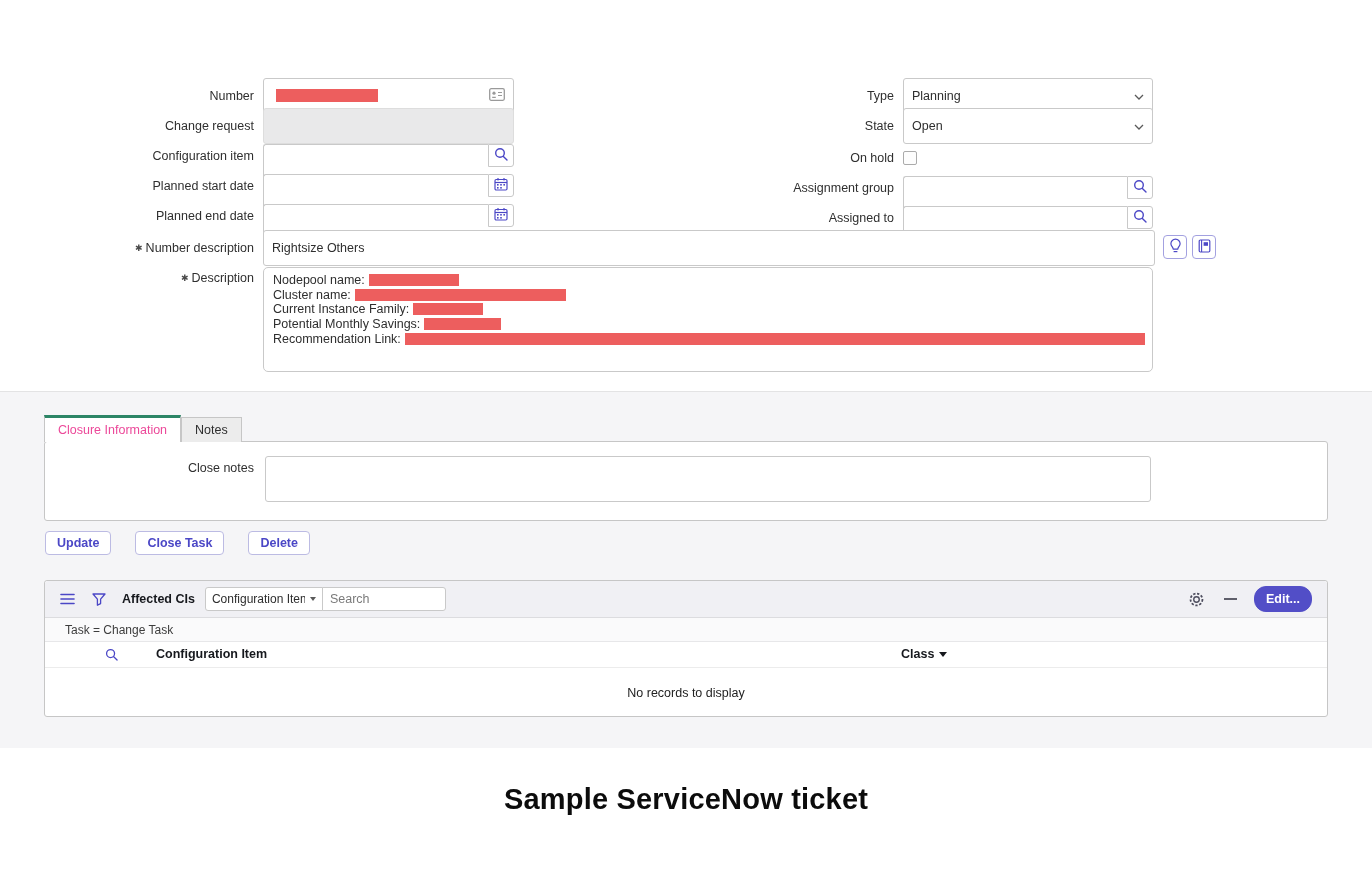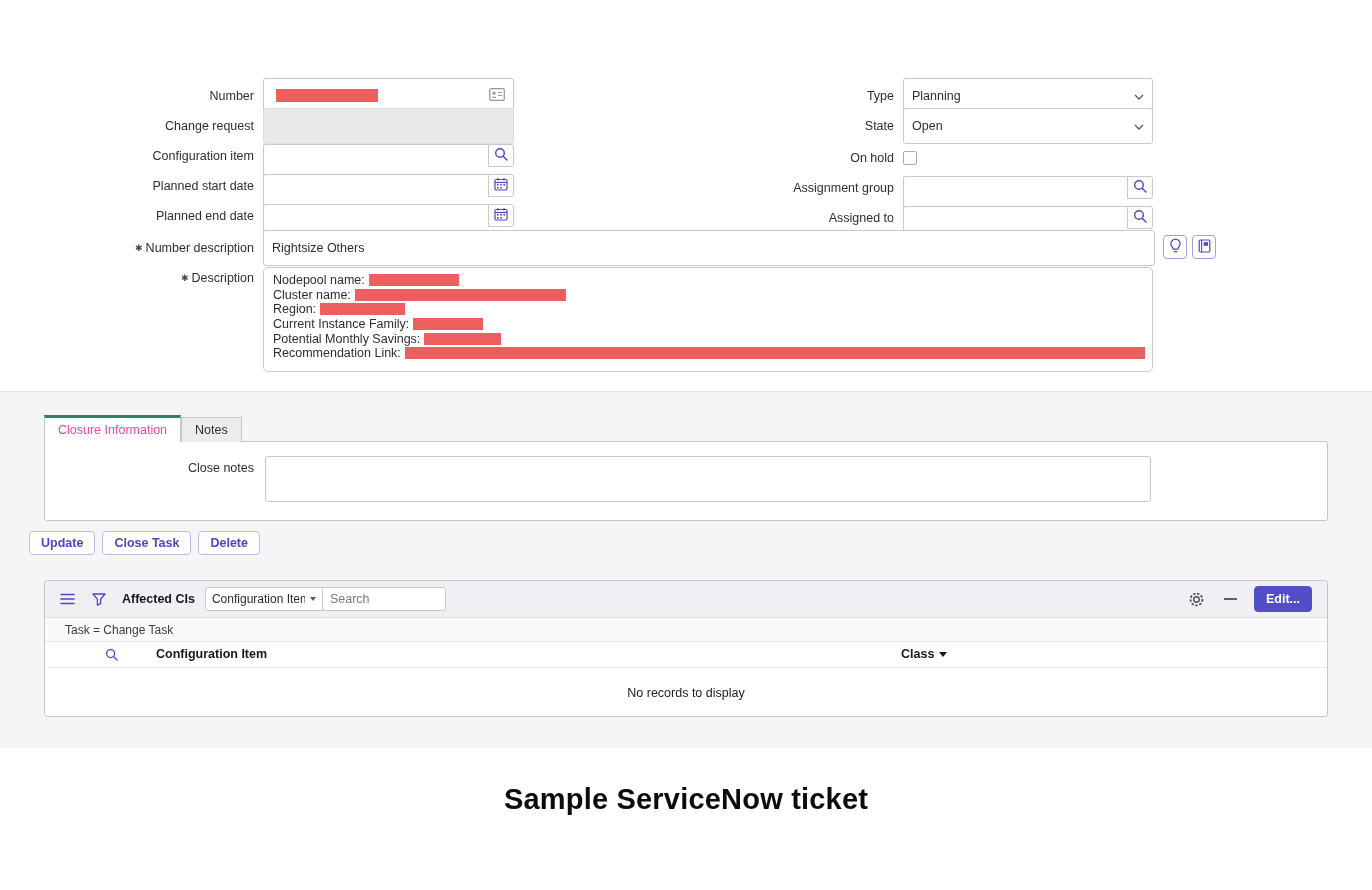--- a/index.html
+++ b/index.html
@@ -51,21 +51,21 @@
   .card {
     position:absolute; background:#fff; border:1px solid #c6c6c6; border-radius:3px;
   }
   #closure-card { left:44px; top:441px; width:1284px; height:80px; z-index:2; }
   .closenotes-label { position:absolute; left:0; top:461px; width:263px; padding-right:9px; text-align:right; z-index:3; }
   .closenotes-area {
     position:absolute; left:265px; top:456px; width:886px; height:46px; z-index:3;
     border:1px solid #c9c9c9; border-radius:3px; background:#fff; resize:none;
     font-family:"Liberation Sans", sans-serif; font-size:12.5px; padding:4px 7px;
   }
-  .actions { position:absolute; left:29px; top:531px; display:flex; gap:7px;border-radius:12px; }
+  .actions { position:absolute; left:45px; top:531px; display:flex; gap:24px;border-radius:12px; }
   .actionbtn {
     height:24px; padding:0 11px; background:#fff; border:1px solid #bcbbe3; border-radius:4px;
     color:#4b47c6; font-weight:bold; font-size:12.5px; font-family:"Liberation Sans", sans-serif; cursor:pointer;
   }
   #cis-card { left:44px; top:580px; width:1284px; height:137px; overflow:hidden; }
   .cis-header {
     height:37px; background:#f0f0f4; border-bottom:1px solid #dcdcdf; border-radius:3px 3px 0 0;
     display:flex; align-items:center; padding:0 15px;
   }
   .cis-title { font-weight:bold; color:#16181d; margin:0 10px 0 0; white-space:nowrap; }
@@ -73,21 +73,21 @@
   .filterselect {
     width:118px; height:24px; border:1px solid #c9c9c9; border-radius:3px 0 0 3px; background:#fff;
     display:flex; align-items:center; justify-content:space-between; padding:0 6px; font-size:12px; cursor:pointer; white-space:nowrap;
   }
   .filtersearch {
     width:124px; height:24px; border:1px solid #c9c9c9; border-left:1px solid #c9c9c9; border-radius:0 3px 3px 0;
     padding:0 7px; font-family:"Liberation Sans", sans-serif; font-size:12.5px; color:#333; margin-left:-1px;
   }
   .filtersearch::placeholder { color:#7a7a7a; }
   .editbtn {
-    height:26px; padding:0 11px; background:#524ec7; border:1px solid #524ec7; border-radius:4px;
+    height:26px; padding:0 11px; background:#524ec7; border:1px solid #524ec7; border-radius:12px;
     color:#fff; font-weight:bold; font-size:12.5px; font-family:"Liberation Sans", sans-serif; cursor:pointer;
   }
   .breadcrumb-row {
     height:24px; background:#fafafb; border-bottom:1px solid #e7e7e9; display:flex; align-items:center;
     padding-left:20px; font-size:12px; color:#3d3d3d;
   }
   .colheader-row { position:relative; height:26px; background:#fff; border-bottom:1px solid #ececec; }
   .colheader { position:absolute; top:5px; font-weight:bold; color:#16181d; font-size:12.5px; cursor:pointer; white-space:nowrap; }
   .sort-caret { display:inline-block; width:0; height:0; border-left:4px solid transparent; border-right:4px solid transparent; border-top:5px solid #16181d; margin-left:5px; position:relative; top:-1px; }
   .dd-caret { display:inline-block; width:0; height:0; border-left:3.5px solid transparent; border-right:3.5px solid transparent; border-top:4.5px solid #5a5a5a; margin-left:5px; }
@@ -255,24 +255,20 @@
     </div>
   </div>
   <div class="descbox">
     <div class="dline">
         <span>Nodepool name:</span>
         <span class="redbar" style="width: 90px;"></span>
       </div>
     <div class="dline">
         <span>Cluster name:</span>
         <span class="redbar" style="width: 211px;"></span>
-      </div>
-    <div class="dline">
-        <span>Region:</span>
-        <span class="redbar" style="width: 85px;"></span>
       </div>
     <div class="dline">
         <span>Current Instance Family:</span>
         <span class="redbar" style="width: 70px;"></span>
       </div>
     <div class="dline">
         <span>Potential Monthly Savings:</span>
         <span class="redbar" style="width: 77px;"></span>
       </div>
     <div class="dline">

